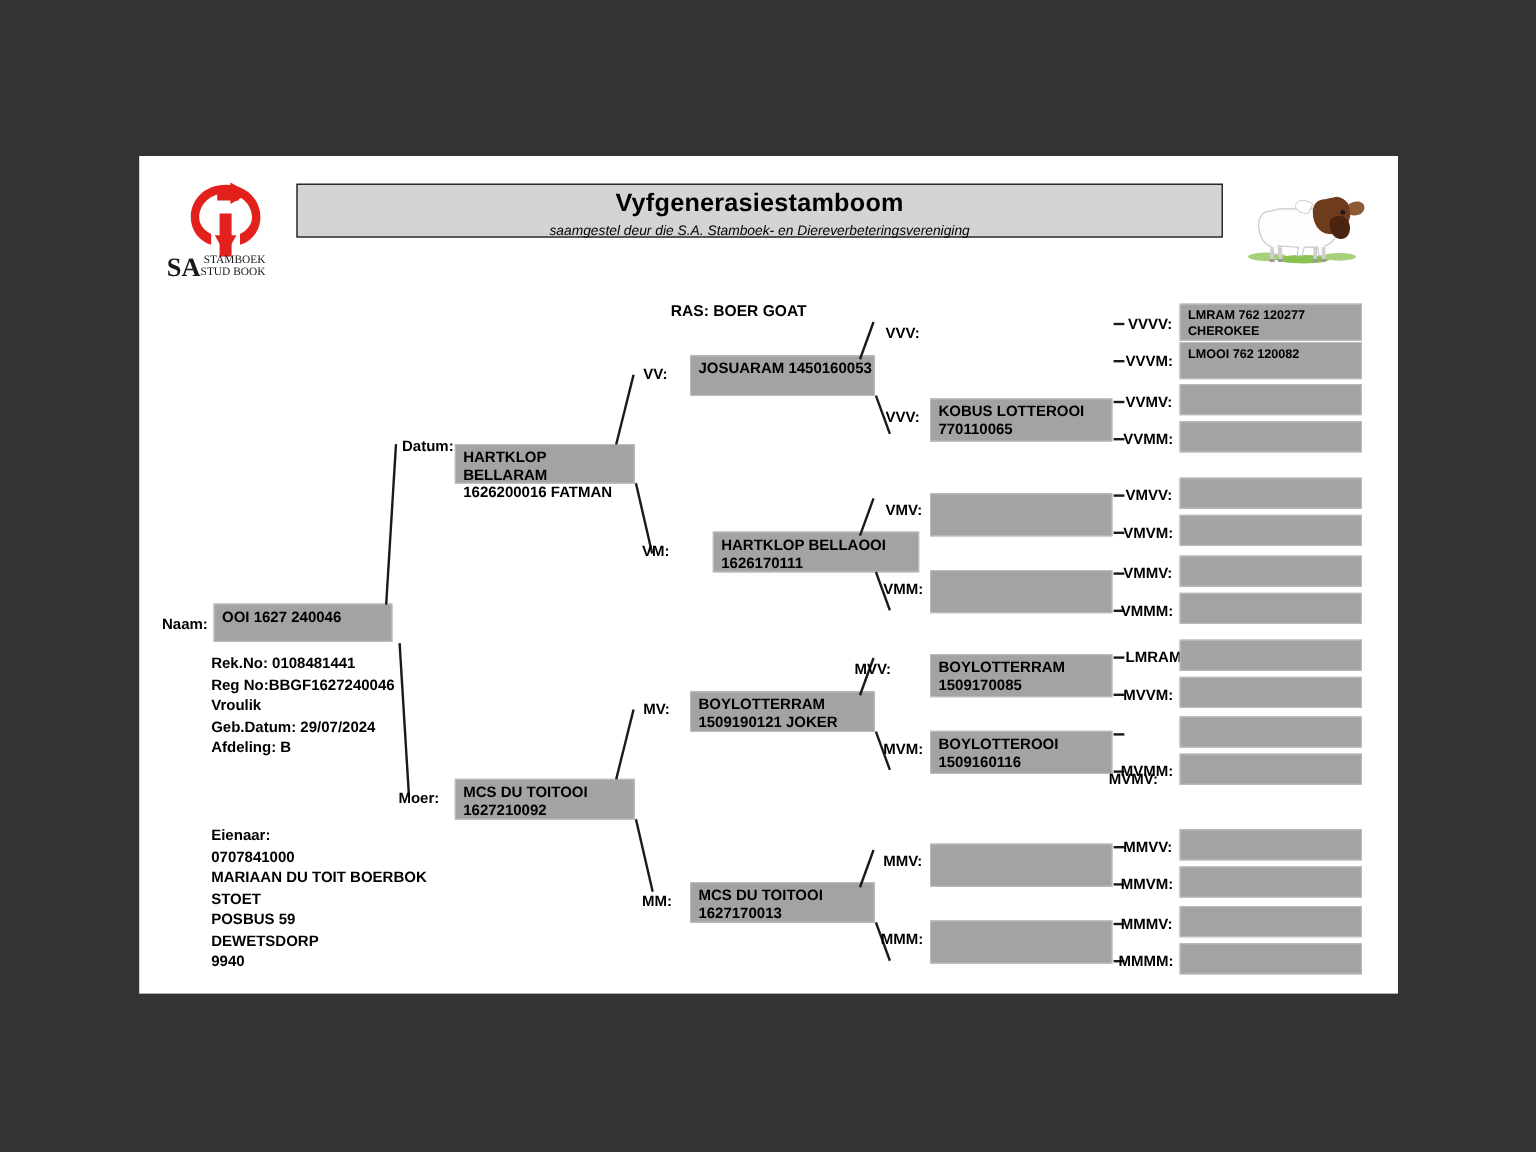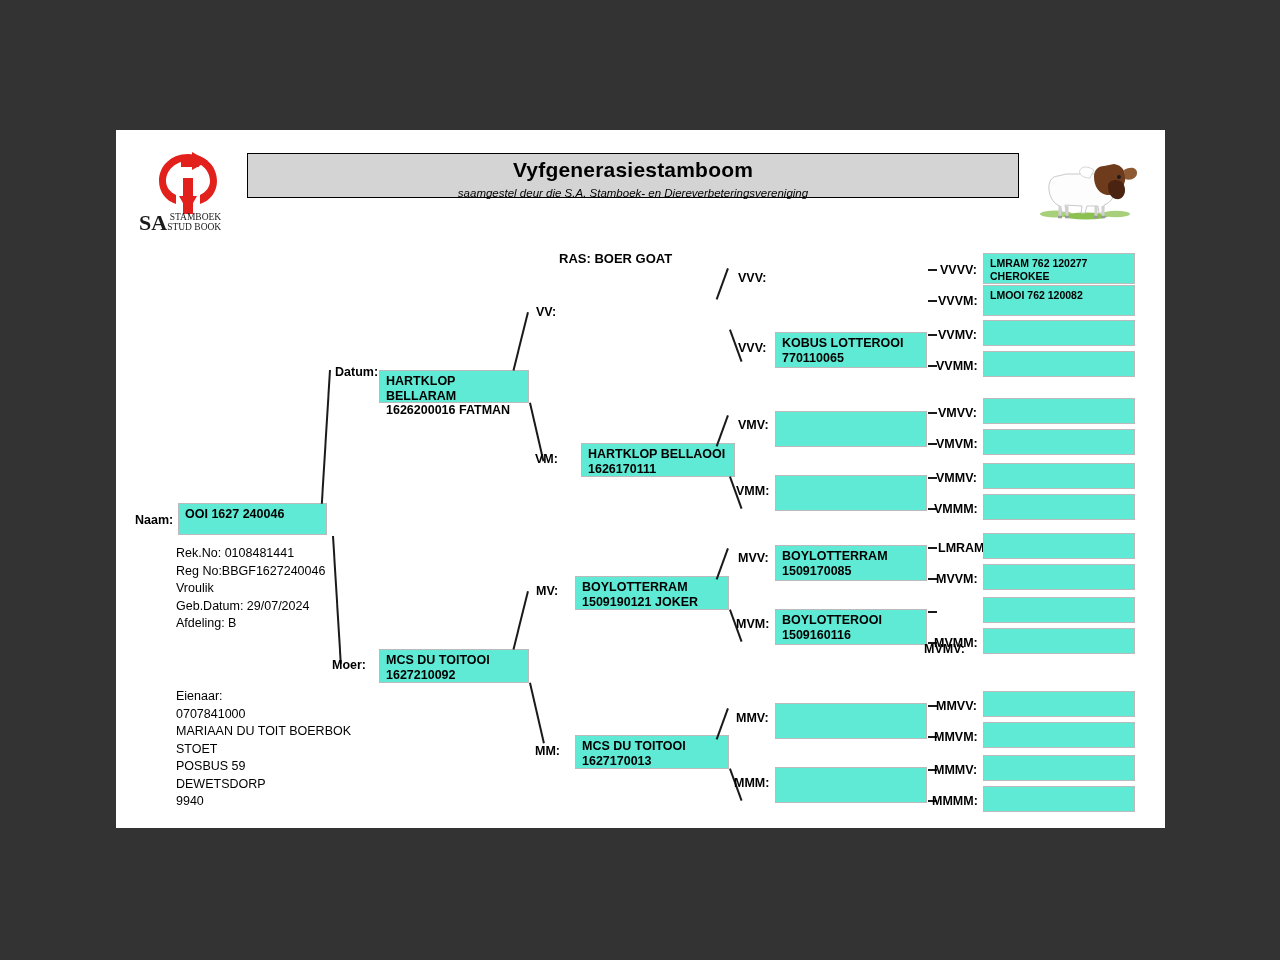--- a/index.html
+++ b/index.html
@@ -44,35 +44,35 @@
     text-align:center;font-style:italic;font-size:11.5px;color:#000;margin-top:5px;
   }
   #goat-img{position:absolute; left:920px; top:16px; width:112px; height:78px;}
 
   
   .lab{
     position:absolute;font-weight:bold;font-size:12.5px;color:#000;
     white-space:nowrap;line-height:14px;
   }
   .nbox{
-    position:absolute;background:#5eead4;border:1px solid #bbbbbb;
+    position:absolute;background:#a3a3a3;border:1px solid #bbbbbb;
     box-sizing:border-box;
   }
   .nbox .t{
     font-weight:bold;color:#000;white-space:nowrap;
     padding:3px 0 0 6px;line-height:14.5px;
   }
   .g1 .t{font-size:12.5px;}
   .g2 .t{font-size:12.5px;}
   .g3 .t{font-size:12.5px;}
   .g5 .t{font-size:10.5px;line-height:12.5px;padding-top:3px;}
 
   
   .meta{
-    position:absolute;font-weight:normal;font-size:12.5px;color:#000;
+    position:absolute;font-weight:bold;font-size:12.5px;color:#000;
     line-height:17.5px;white-space:pre;
   }
   #ras{
     position:absolute;left:443px;top:121px;
     font-weight:bold;font-size:13px;color:#000;white-space:nowrap;
   }
   
   .cn{position:absolute;background:#1a1a1a;transform-origin:0 0;}
   .dash{position:absolute;background:#1a1a1a;height:2px;width:9px;}
 </style>
@@ -149,23 +149,26 @@
     <div class="t" style="white-space:pre;">MCS DU TOITOOI
 1627210092</div>
   </div>
 
   <div class="cn" style="left:411px;top:182px;width:2px;height:60px;transform:rotate(14deg);"></div>
   <div class="cn" style="left:413px;top:273px;width:2px;height:60px;transform:rotate(-13deg);"></div>
   <div class="cn" style="left:411px;top:461px;width:2px;height:60px;transform:rotate(14deg);"></div>
   <div class="cn" style="left:413px;top:553px;width:2px;height:62px;transform:rotate(-13deg);"></div>
 
   <div class="lab" style="left:420px;top:175px;">VV:</div>
+  <div class="nbox g2" style="left:459px;top:166px;width:154px;height:34px;">
+    <div class="t" style="white-space:pre;">JOSUARAM 1450160053</div>
+  </div>
 
   <div class="lab" style="left:419px;top:322px;">VM:</div>
-  <div class="nbox g2" style="left:465px;top:313px;width:154px;height:34px;">
+  <div class="nbox g2" style="left:478px;top:313px;width:172px;height:34px;">
     <div class="t" style="white-space:pre;">HARTKLOP BELLAOOI
 1626170111</div>
   </div>
 
   <div class="lab" style="left:420px;top:454px;">MV:</div>
   <div class="nbox g2" style="left:459px;top:446px;width:154px;height:34px;">
     <div class="t" style="white-space:pre;">BOYLOTTERRAM
 1509190121 JOKER</div>
   </div>
 
@@ -195,21 +198,21 @@
   <div class="lab" style="left:622px;top:288px;">VMV:</div>
   <div class="nbox g3" style="left:659px;top:281px;width:152px;height:36px;">
     <div class="t" style="white-space:pre;"></div>
   </div>
 
   <div class="lab" style="left:620px;top:354px;">VMM:</div>
   <div class="nbox g3" style="left:659px;top:345px;width:152px;height:36px;">
     <div class="t" style="white-space:pre;"></div>
   </div>
 
-  <div class="lab" style="left:622px;top:421px;">MVV:</div>
+  <div class="lab" style="left:596px;top:421px;">MVV:</div>
   <div class="nbox g3" style="left:659px;top:415px;width:152px;height:36px;">
     <div class="t" style="white-space:pre;">BOYLOTTERRAM
 1509170085</div>
   </div>
 
   <div class="lab" style="left:620px;top:487px;">MVM:</div>
   <div class="nbox g3" style="left:659px;top:479px;width:152px;height:36px;">
     <div class="t" style="white-space:pre;">BOYLOTTEROOI
 1509160116</div>
   </div>

